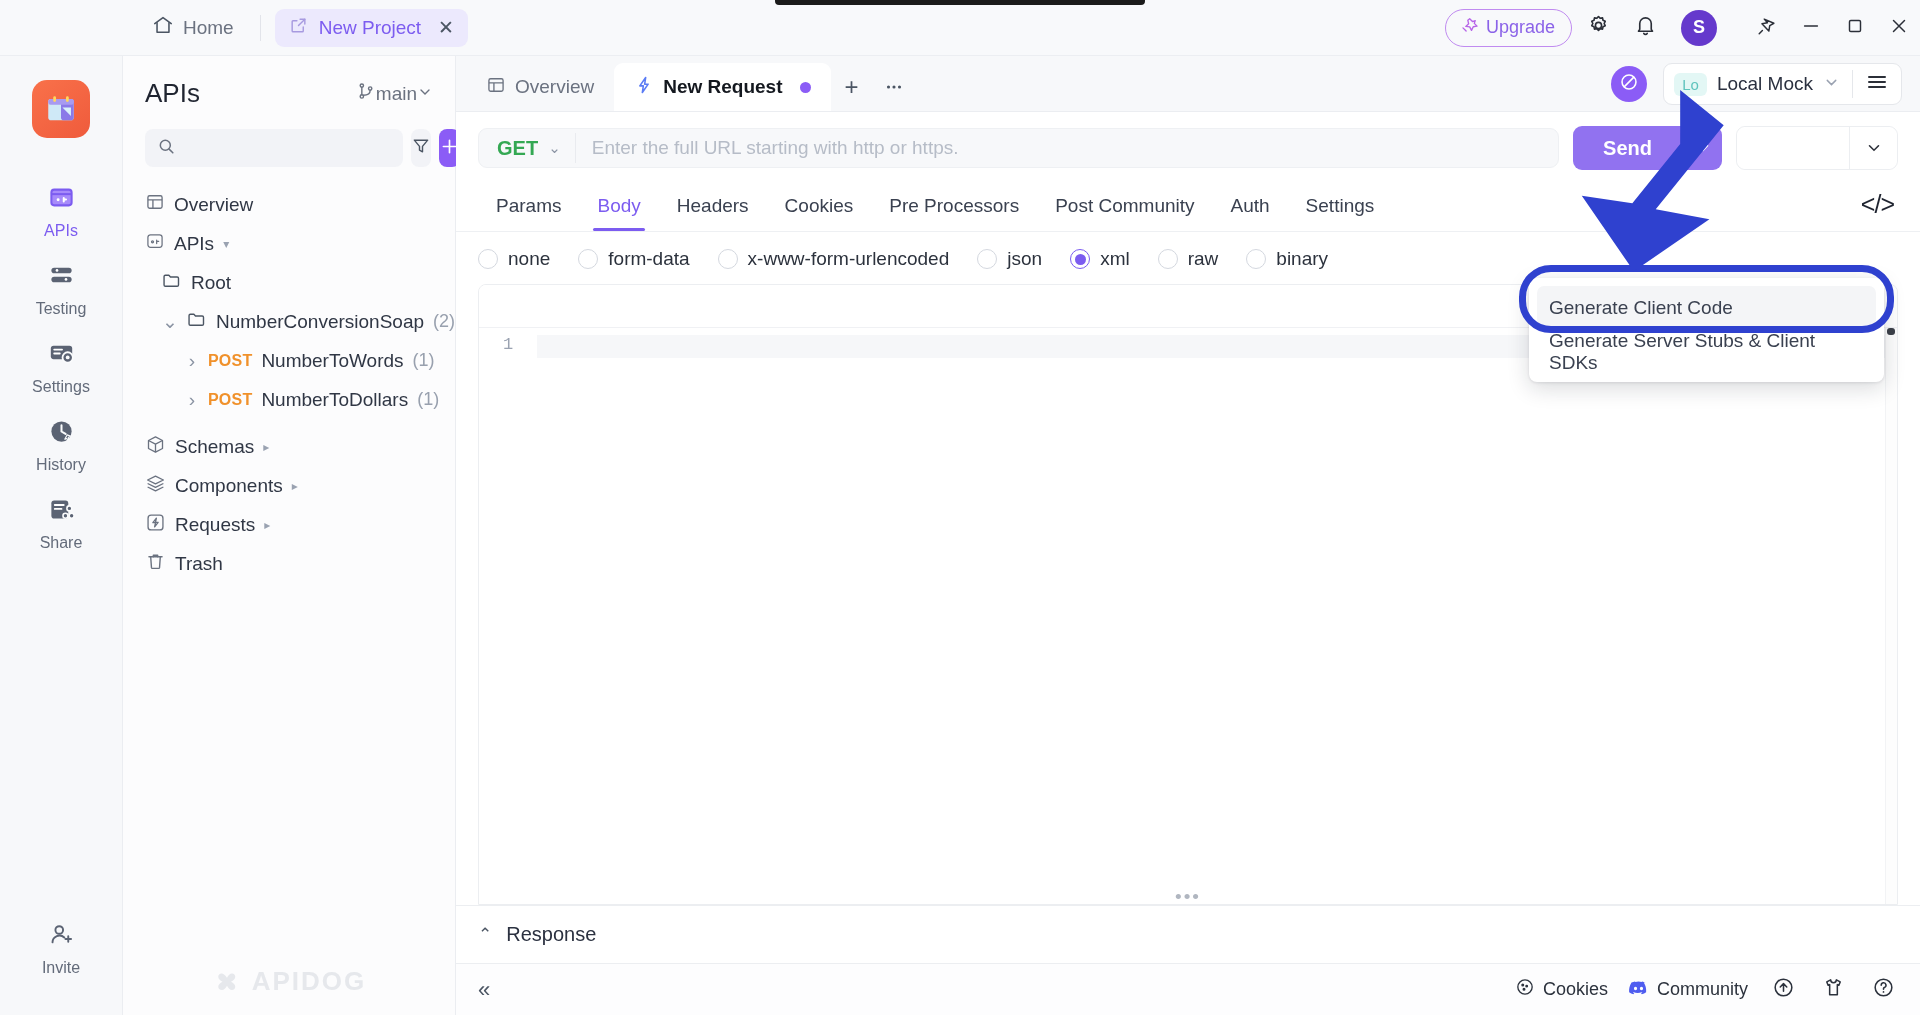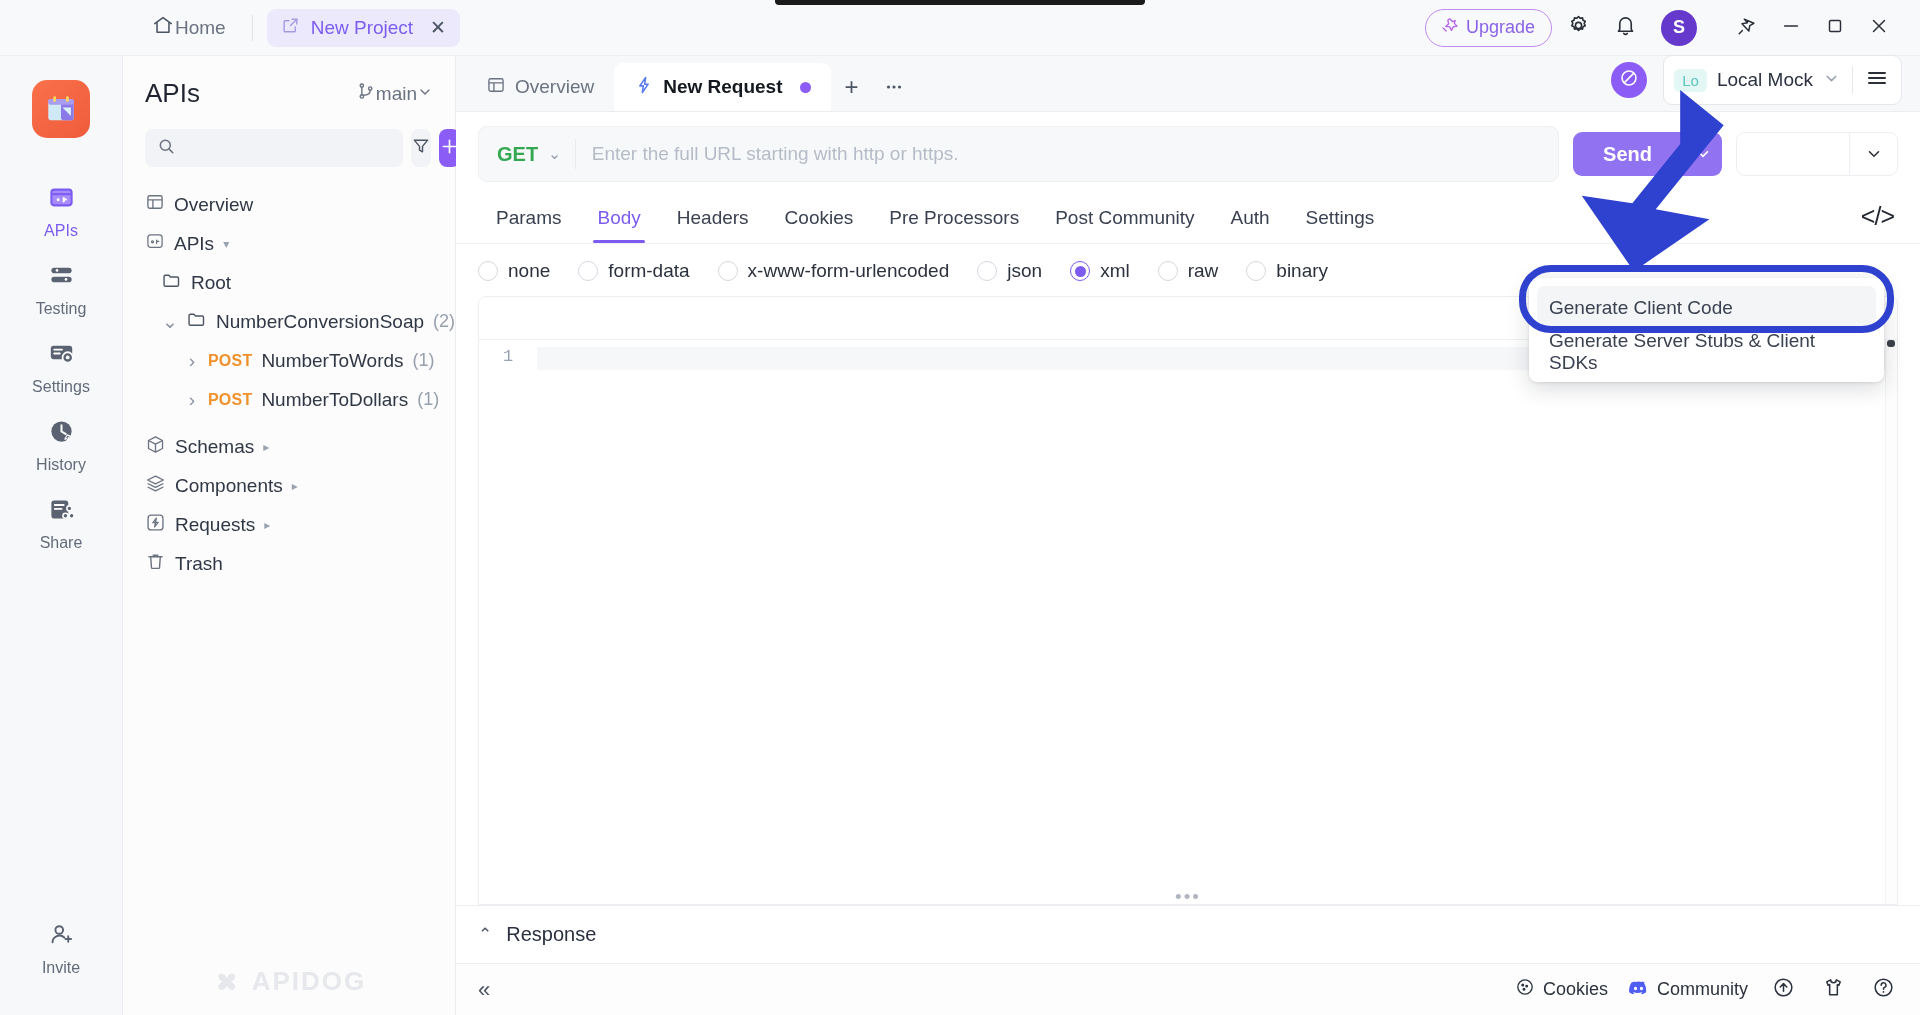--- a/index.html
+++ b/index.html
@@ -30,40 +30,39 @@
   .tb-notch {
     position: absolute;
     left: 50%; top: 0; transform: translateX(-50%);
     width: 370px; height: 5px;
     background: #1b1b1b;
     border-bottom-left-radius: 4px;
     border-bottom-right-radius: 4px;
   }
   .tb-left { display: flex; align-items: center; padding-left: 140px; gap: 0px; }
   .home-chip {
-    display: flex; align-items: center; gap: 1px;
+    display: flex; align-items: center; gap: 9px;
     padding: 6px 12px;
     border-radius: 8px;
     color: #6b7280; font-size: 19px;
     cursor: default;
   }
   .tb-sep { width: 1px; height: 26px; background: #e2e4ea; margin: 0 14px; }
   .proj-tab {
     display: flex; align-items: center; gap: 11px;
     background: #ece9fd;
     border-radius: 9px;
     padding: 7px 14px;
     color: #7c5cf0;
     font-size: 19px;
   }
   .proj-tab .tab-close { color: #4b5563; font-size: 19px; margin-left: 6px; }
   .tb-right {
     margin-left: auto;
     display: flex; align-items: center; gap: 5px;
-    padding-right: 20px;
   }
   .upgrade-btn {
     display: flex; align-items: center; gap: 8px;
     border: 1.5px solid #c08bf0;
     border-radius: 20px;
     padding: 6px 16px 6px 13px;
     font-size: 18px;
     color: #8b63e8;
     background: transparent;
     cursor: pointer;
@@ -200,38 +199,38 @@
   .tabbar-right { margin-left: auto; display: flex; align-items: center; gap: 0; padding: 0 18px 6px 0; }
   .sync-btn {
     width: 36px; height: 36px; border-radius: 50%;
     background: #8b5cf6; color: #fff;
     display: flex; align-items: center; justify-content: center;
     margin-right: 16px; cursor: pointer;
   }
   .env-select {
     display: flex; align-items: center;
     border: 1px solid #e5e7eb; border-radius: 9px;
-    height: 50px; background: #fff;
+    height: 42px; background: #fff;
   }
   .env-main { display: flex; align-items: center; gap: 10px; padding: 0 12px 0 10px; cursor: pointer; }
   .env-badge {
     background: #e3f7f5; color: #5fc4bd;
     font-size: 15px; padding: 3px 8px; border-radius: 6px;
   }
   .env-name { font-size: 19px; color: #2b3140; }
   .env-div { width: 1px; height: 28px; background: #e5e7eb; }
   .env-burger { width: 48px; display: flex; align-items: center; justify-content: center; cursor: pointer; color: #2b2f38; }
 
   
   .url-row {
     display: flex; align-items: center; gap: 14px;
     padding: 14px 22px 14px 22px;
   }
   .url-box {
-    flex: 1; height: 56px;
+    flex: 1; height: 40px;
     background: #f7f8fa; border: 1px solid #eef0f3;
     border-radius: 9px;
     display: flex; align-items: center;
   }
   .method {
     display: flex; align-items: center; gap: 10px;
     padding: 0 14px 0 18px;
     color: #34a853; font-weight: 700; font-size: 20px;
     cursor: pointer;
   }

